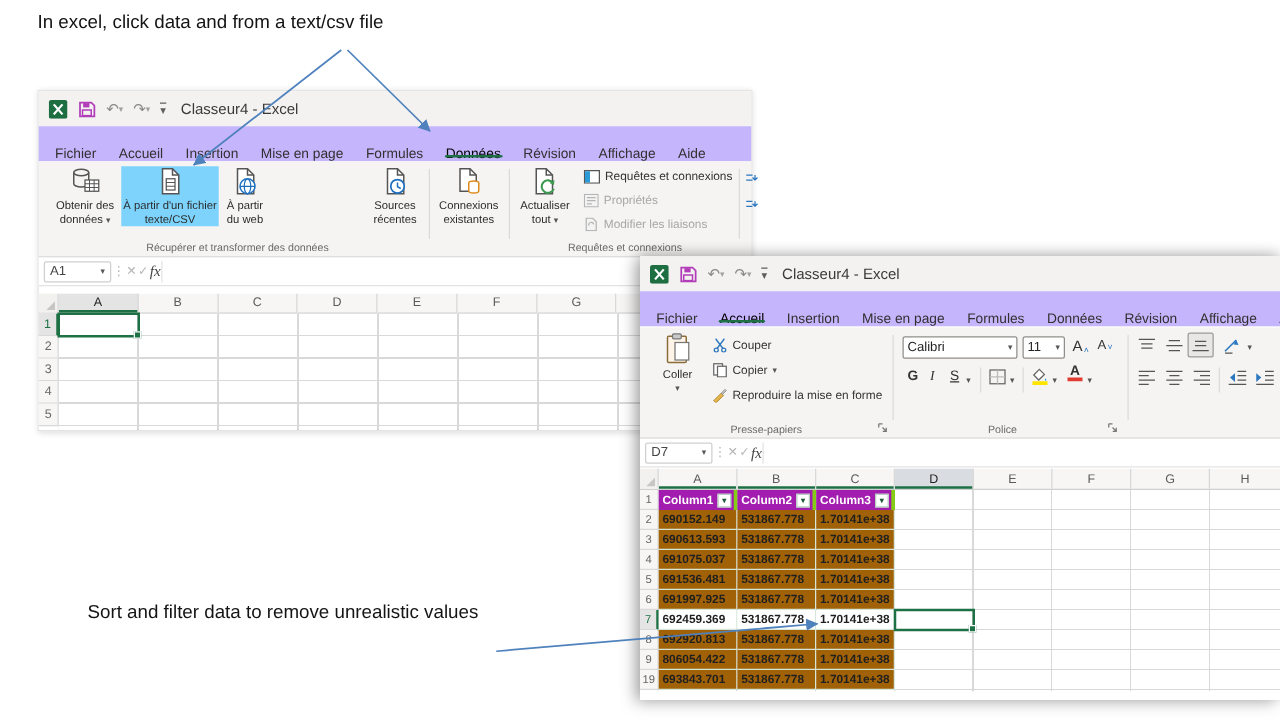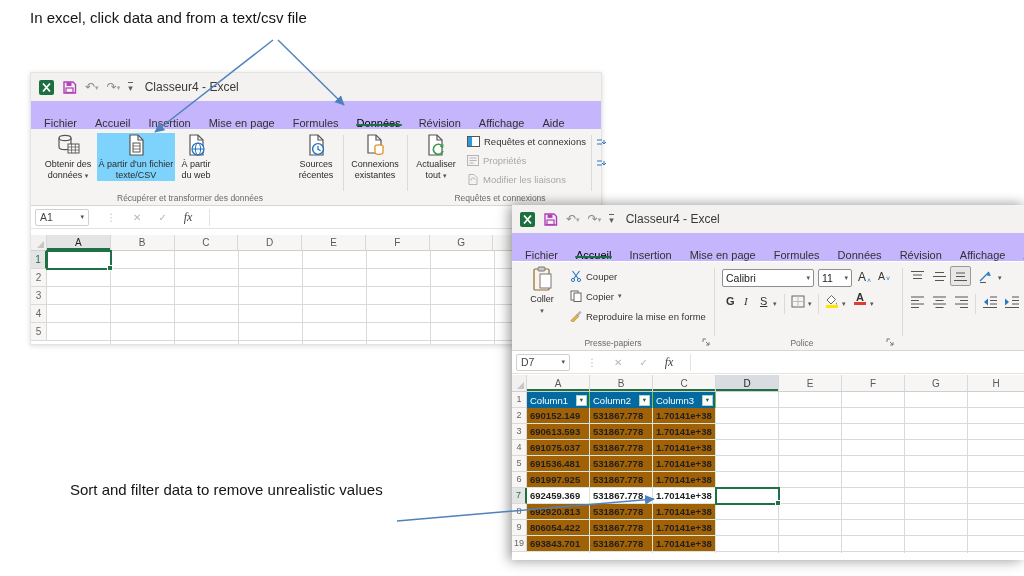--- a/index.html
+++ b/index.html
@@ -41,21 +41,21 @@
   .smallrow{position:absolute;display:flex;align-items:center;gap:4px;font-size:9.5px;color:#333;white-space:nowrap}
   .grayed{color:#a9a7a5}
   .launcher{position:absolute;bottom:3px;width:9px;height:9px}
 
   .combo{position:absolute;display:flex;align-items:center;justify-content:space-between;background:#fff;
          border:1px solid #908e8c;border-radius:2px;font-size:10.5px;padding:0 3px;height:18px;color:#222}
   .fontbtn{position:absolute;font-size:11px;color:#333;display:flex;align-items:end;gap:1px}
 
   
   .fbar{position:absolute;left:0;right:0;height:23px;background:#fff;display:flex;align-items:center;
-        font-size:10.5px;color:#444;border-bottom:1px solid #e3e3e3;padding-left:4px;gap:17px}
+        font-size:10.5px;color:#444;border-bottom:1px solid #e3e3e3;padding-left:4px;gap:1px}
   #win1 .fbar{top:133px}
   #win2 .fbar{top:146px}
   .namebox{width:54px;height:17px;border:1px solid #d0d0d0;border-radius:2px;display:flex;align-items:center;
            justify-content:space-between;padding:0 4px;font-size:10.5px}
   .dots{color:#b9b9b9;font-size:10px}
   .fx-x,.fx-ck{color:#b6b6b6;font-size:10px}
   .fx{font-style:italic;font-family:"Liberation Serif",serif;font-size:12px;color:#444}
   .ffield{flex:1;height:17px;border-left:1px solid #e3e3e3;margin-right:2px}
 
   
@@ -87,22 +87,22 @@
       repeating-linear-gradient(to right,transparent 0 62px,#d9d9d9 62px 63px),
       repeating-linear-gradient(to bottom,transparent 0 15px,#d9d9d9 15px 16px)}
   .cellsel{position:absolute;border:2px solid #1e7145;background:transparent}
   .cellsel::after{content:"";position:absolute;right:-3px;bottom:-3px;width:4px;height:4px;background:#1e7145;border:1px solid #fff}
   #a1sel{left:15px;top:15px;width:66px;height:20px}
   #d7sel{left:203px;top:112px;width:65px;height:18px}
 
   
   .xltable{position:absolute;left:15px;top:17px;width:189px}
   .trow{display:flex;height:16px}
-  .thcell{width:63px;background:#0369a1;color:#fff;font-weight:400;font-size:9.5px;display:flex;
-          align-items:center;justify-content:space-between;padding:0 2px 0 3px;border-right:1px solid #84cc16}
+  .thcell{width:63px;background:#a21caf;color:#fff;font-weight:700;font-size:9.5px;display:flex;
+          align-items:center;justify-content:space-between;padding:0 2px 0 3px;border-right:3px solid #84cc16}
   .filterbtn{width:11px;height:11px;background:#fff;border:1px solid #b5cfc0;font-size:6.5px;color:#1e5c38;
              display:flex;align-items:center;justify-content:center;flex:0 0 auto}
   .tcell{width:63px;background:#a16207;border-right:1px solid #d6e6db;border-bottom:1px solid #d6e6db;
          font-weight:700;font-size:9.5px;color:#1f1f1f;line-height:15px;padding-left:3px;overflow:hidden;white-space:nowrap}
   .trow.white .tcell{background:#fff}
 
   .arrows{position:absolute;inset:0;z-index:50;pointer-events:none}
 </style>
 </head>
 <body>

